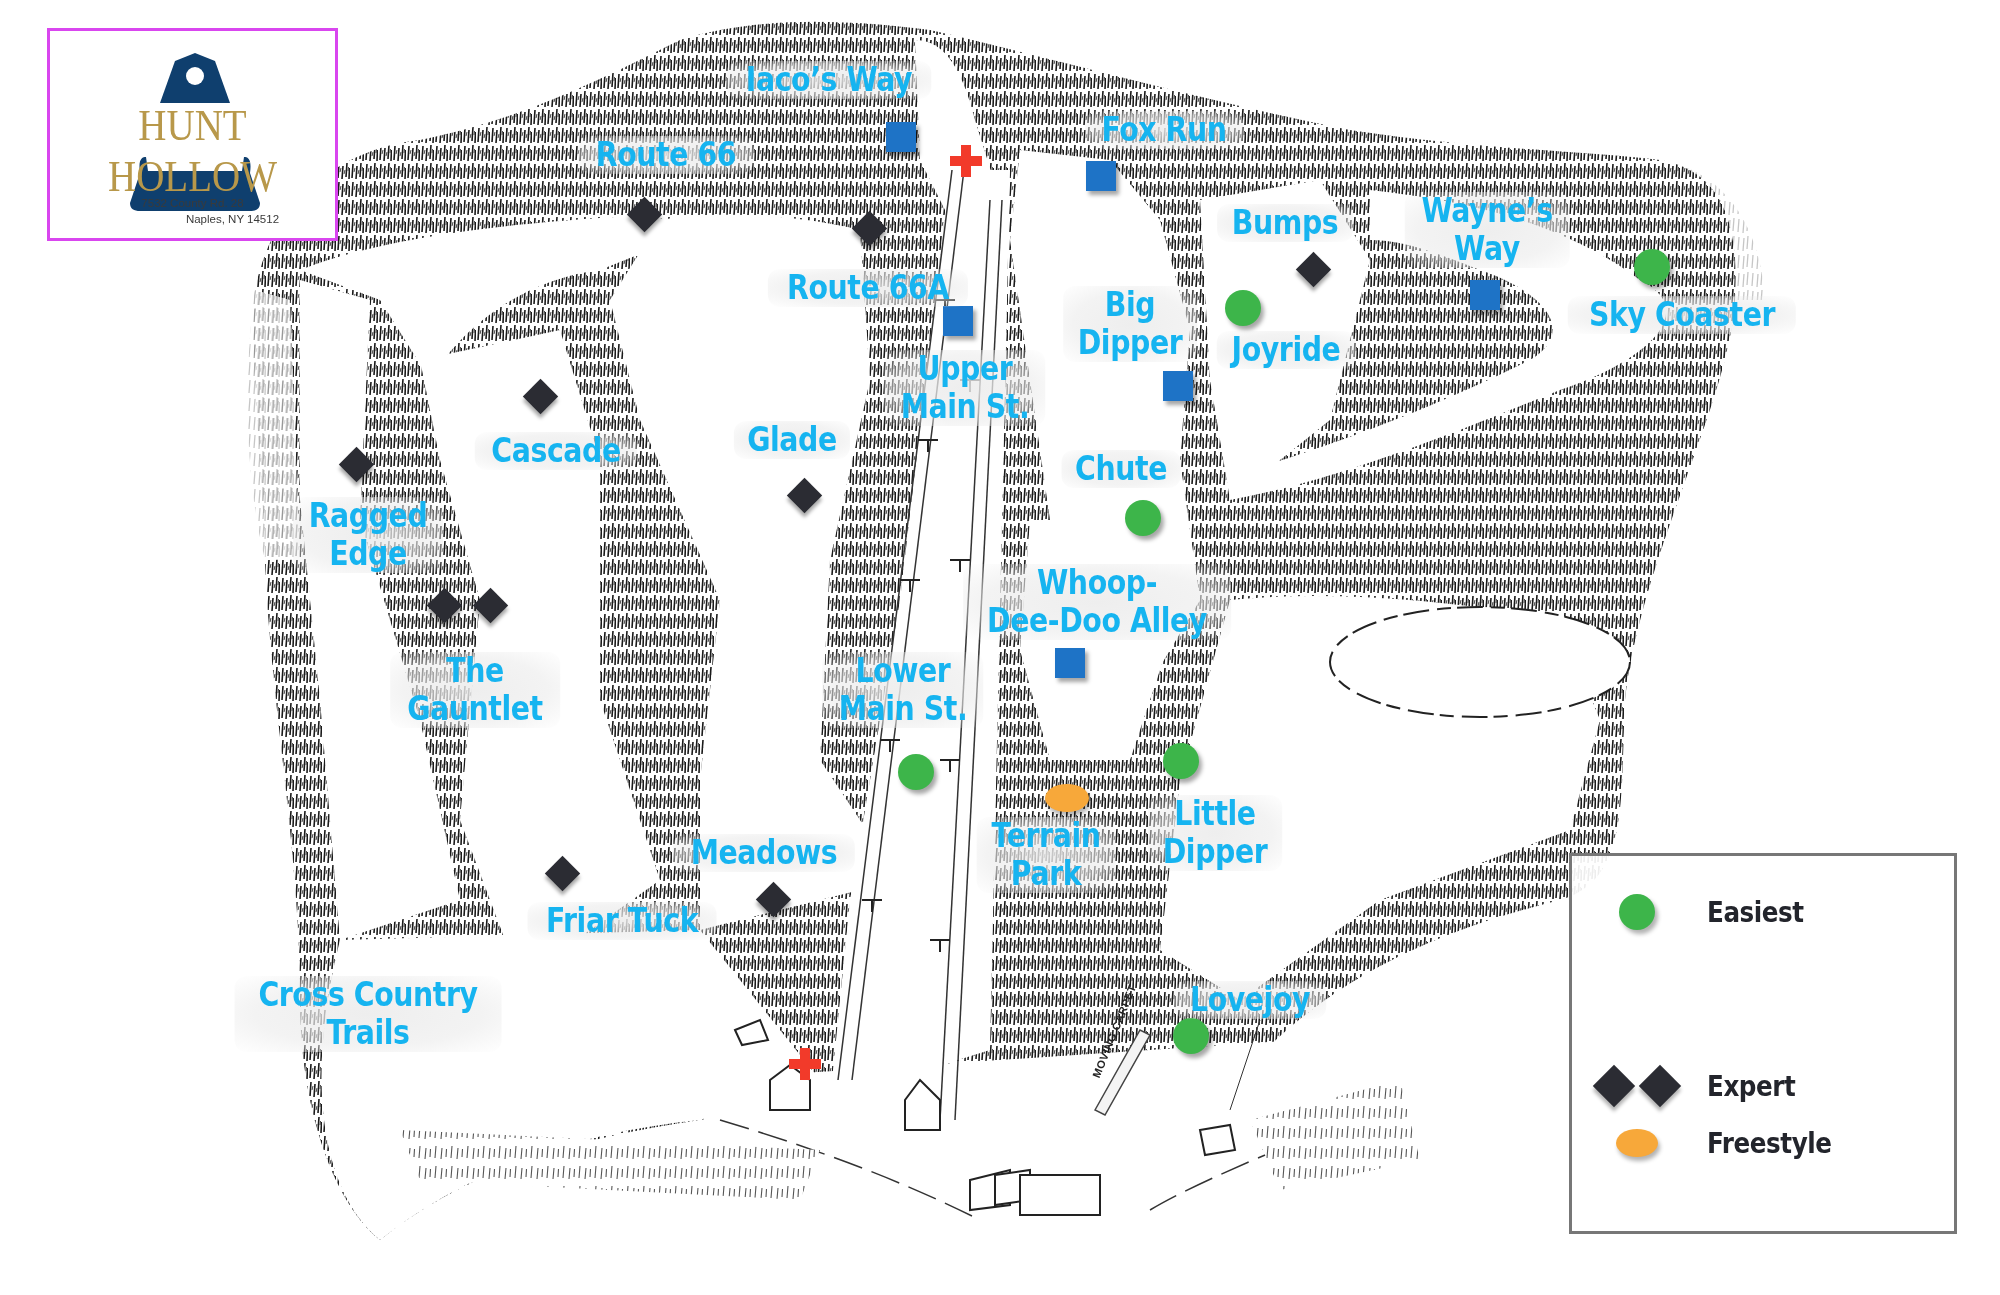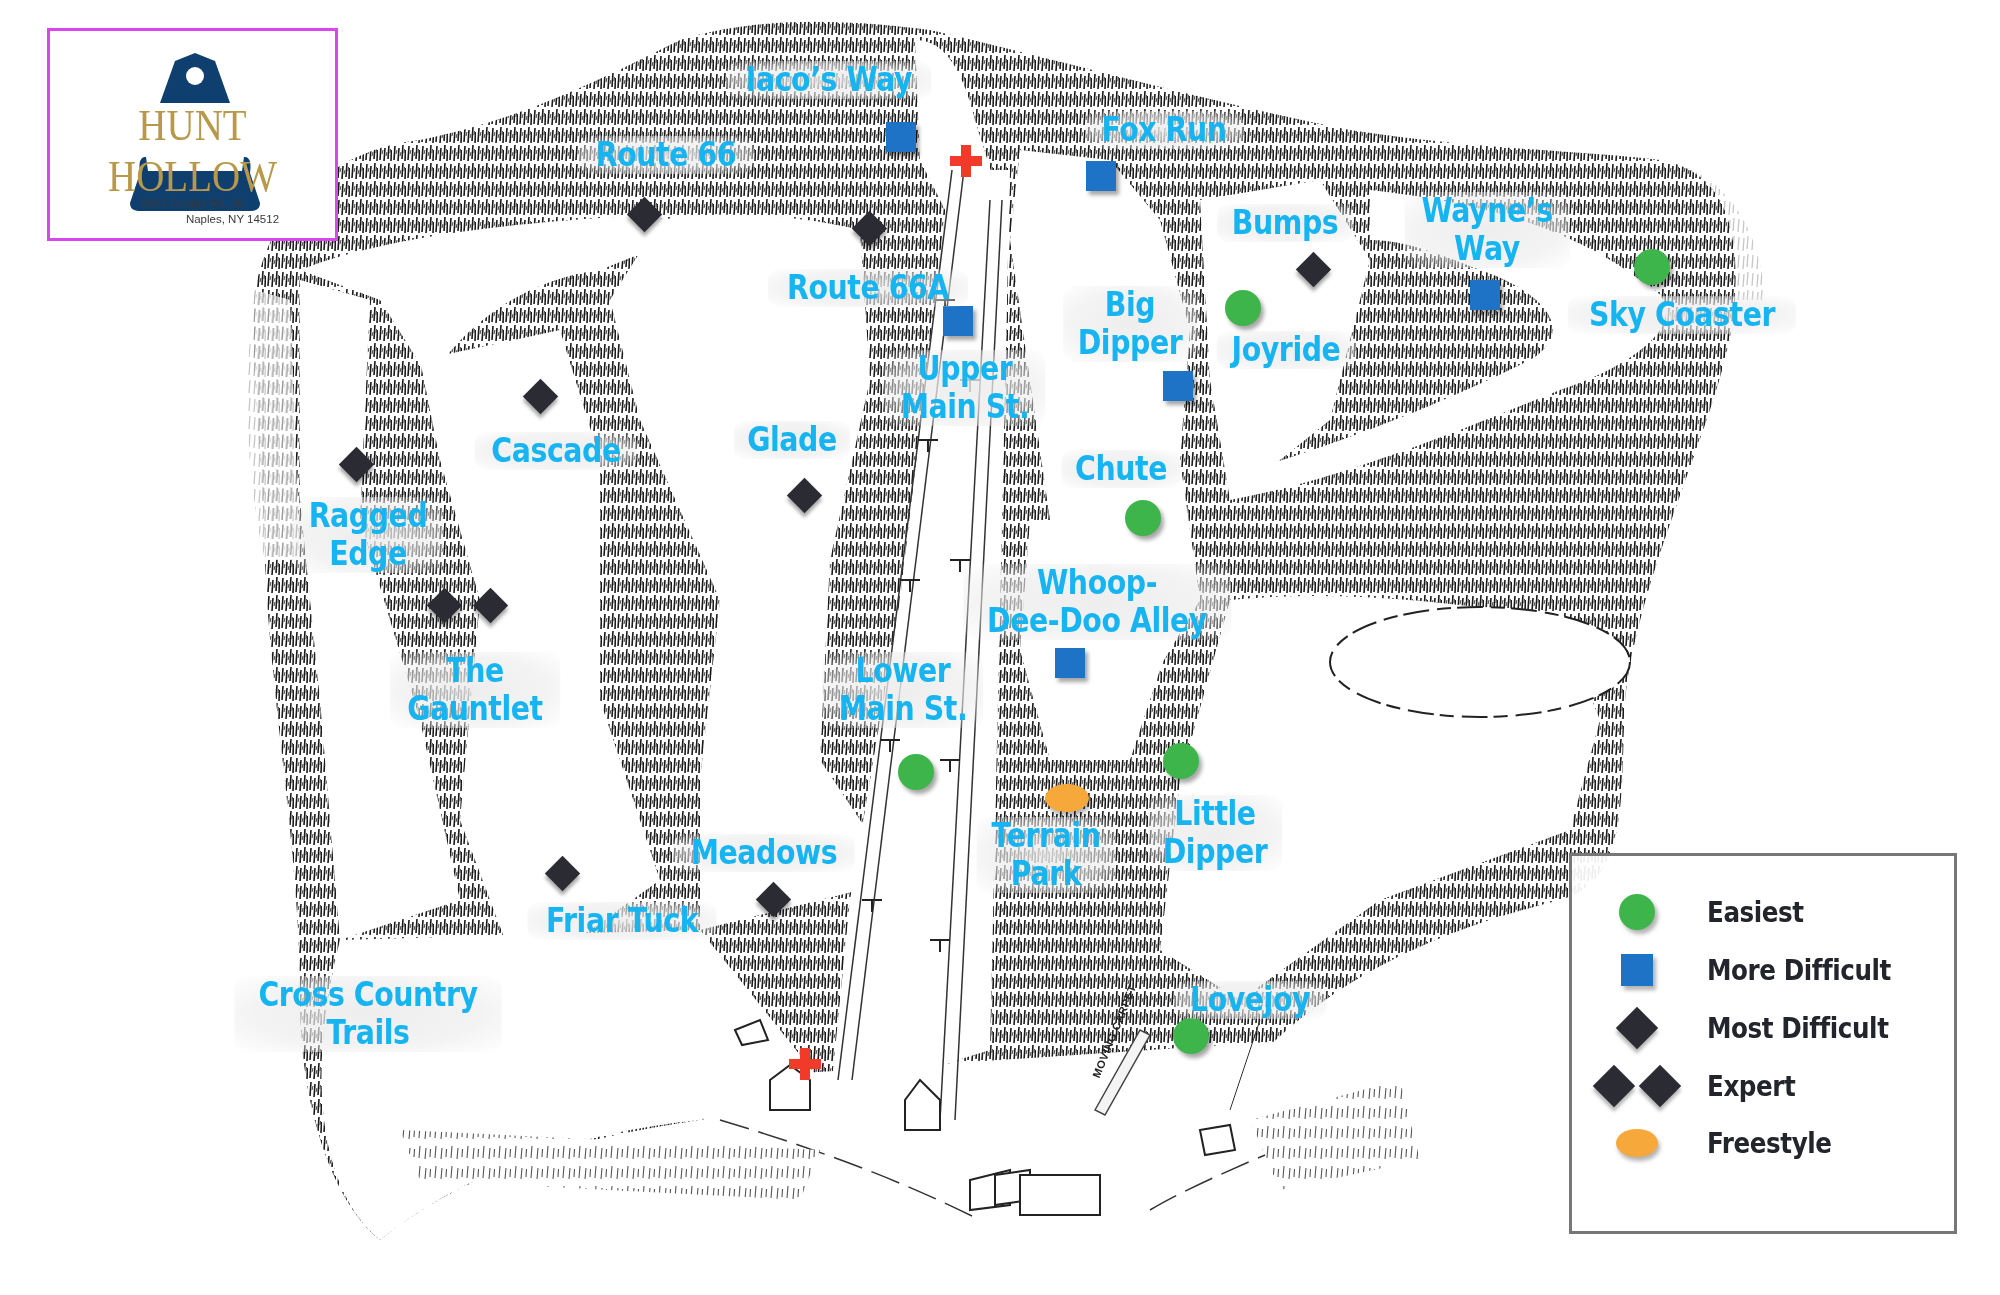--- a/index.html
+++ b/index.html
@@ -150,21 +150,21 @@
 
 <div class="logo-box">
   <svg class="logo-mark" viewBox="0 0 291 213">
 
     <path d="M145 22 L165 30 L180 72 L110 72 L125 30 Z" fill="#0f3f6e"></path>
     <circle cx="145" cy="45" r="9" fill="#ffffff"></circle>
 
     <path d="M90 142 C88 128 92 126 96 126 L98 140 L192 140 L194 126 C198 126 202 128 200 142 L210 172 C210 178 206 180 200 180 L90 180 C84 180 80 178 80 172 Z" fill="#0f3f6e"></path>
   </svg>
   <div class="logo-name">HUNT HOLLOW</div>
-  <div class="logo-addr l1">8963 County Rd. 36</div>
+  <div class="logo-addr l1">7532 County Rd. 28</div>
   <div class="logo-addr l2">Naples, NY 14512</div>
 </div>
 
 <div class="mk mk-more" style="left:901px;top:137px"></div>
 <div class="mk mk-more" style="left:1101px;top:176px"></div>
 <div class="mk mk-most" style="left:644px;top:214px"></div>
 <div class="mk mk-most" style="left:869px;top:228px"></div>
 <div class="mk mk-most" style="left:1313px;top:269px"></div>
 <div class="mk mk-more" style="left:1485px;top:295px"></div>
 <div class="mk mk-easiest" style="left:1652px;top:267px"></div>
@@ -268,28 +268,20 @@
   </div>
 <div class="trail-label" style="left:1250px;top:1000px">
     <span>Lovejoy</span>
   </div>
 
 <div class="legend">
   <div class="legend-row" style="top:28px">
     <div class="legend-icon lg-easiest"></div>
     <div class="legend-label"><span>Easiest</span></div>
   </div>
-  <div class="legend-row" style="top:86px">
-    <div class="legend-icon lg-more"></div>
-    <div class="legend-label"><span>More Difficult</span></div>
-  </div>
-  <div class="legend-row" style="top:144px">
-    <div class="legend-icon lg-most"></div>
-    <div class="legend-label"><span>Most Difficult</span></div>
-  </div>
   <div class="legend-row" style="top:259px">
     <div class="legend-icon lg-free"></div>
     <div class="legend-label"><span>Freestyle</span></div>
   </div>
   <div class="legend-row" style="top:202px">
     <div class="legend-icon lg-expert"></div>
     <div class="legend-label"><span>Expert</span></div>
   </div>
 </div>
 

